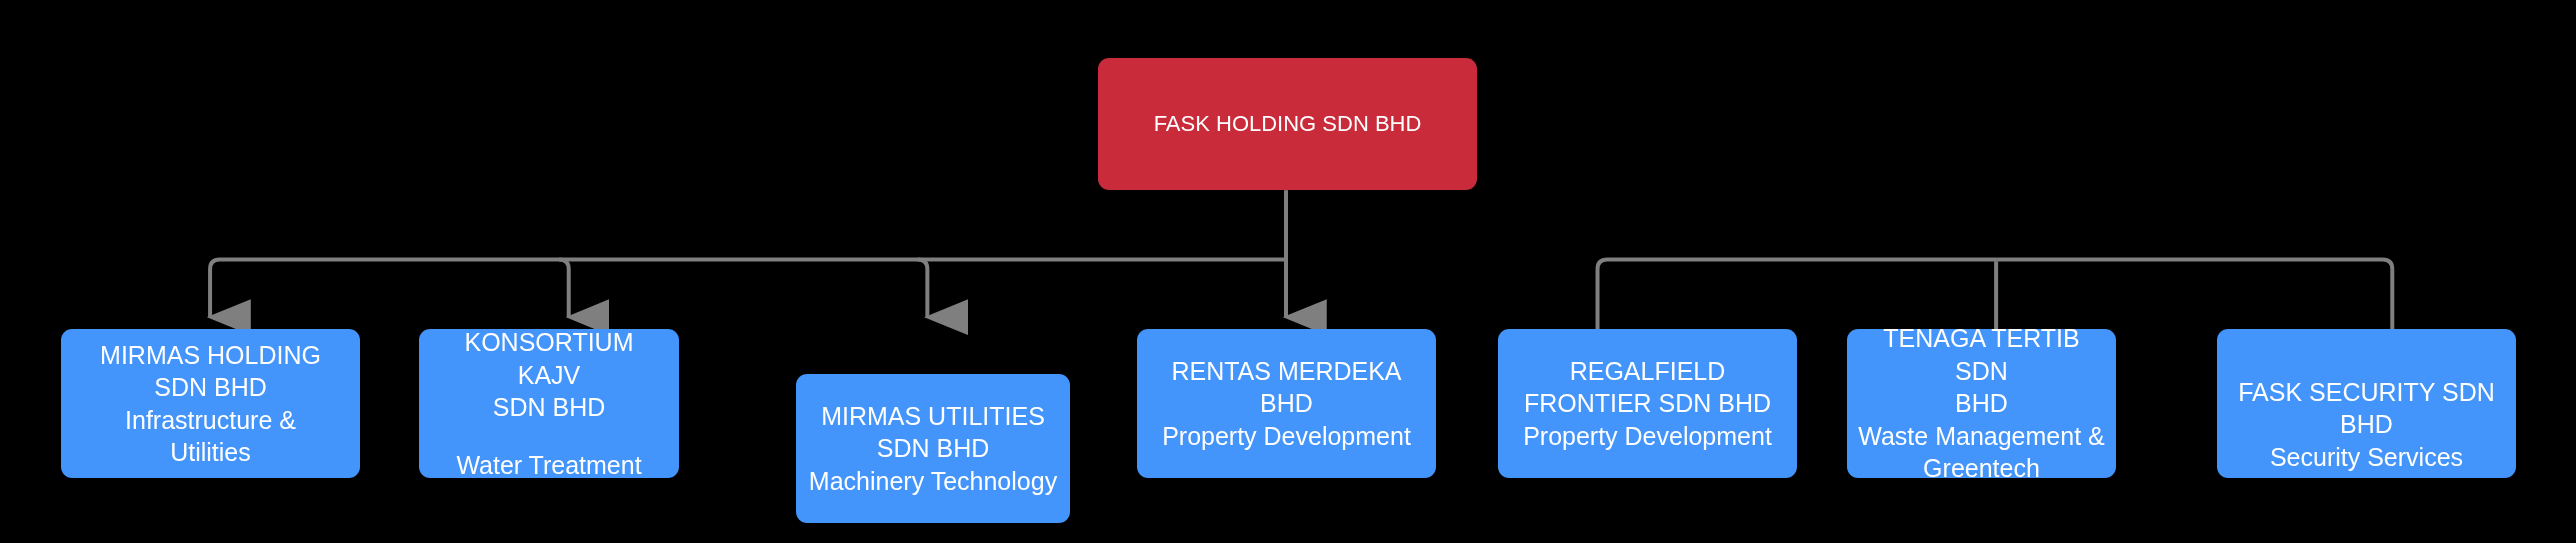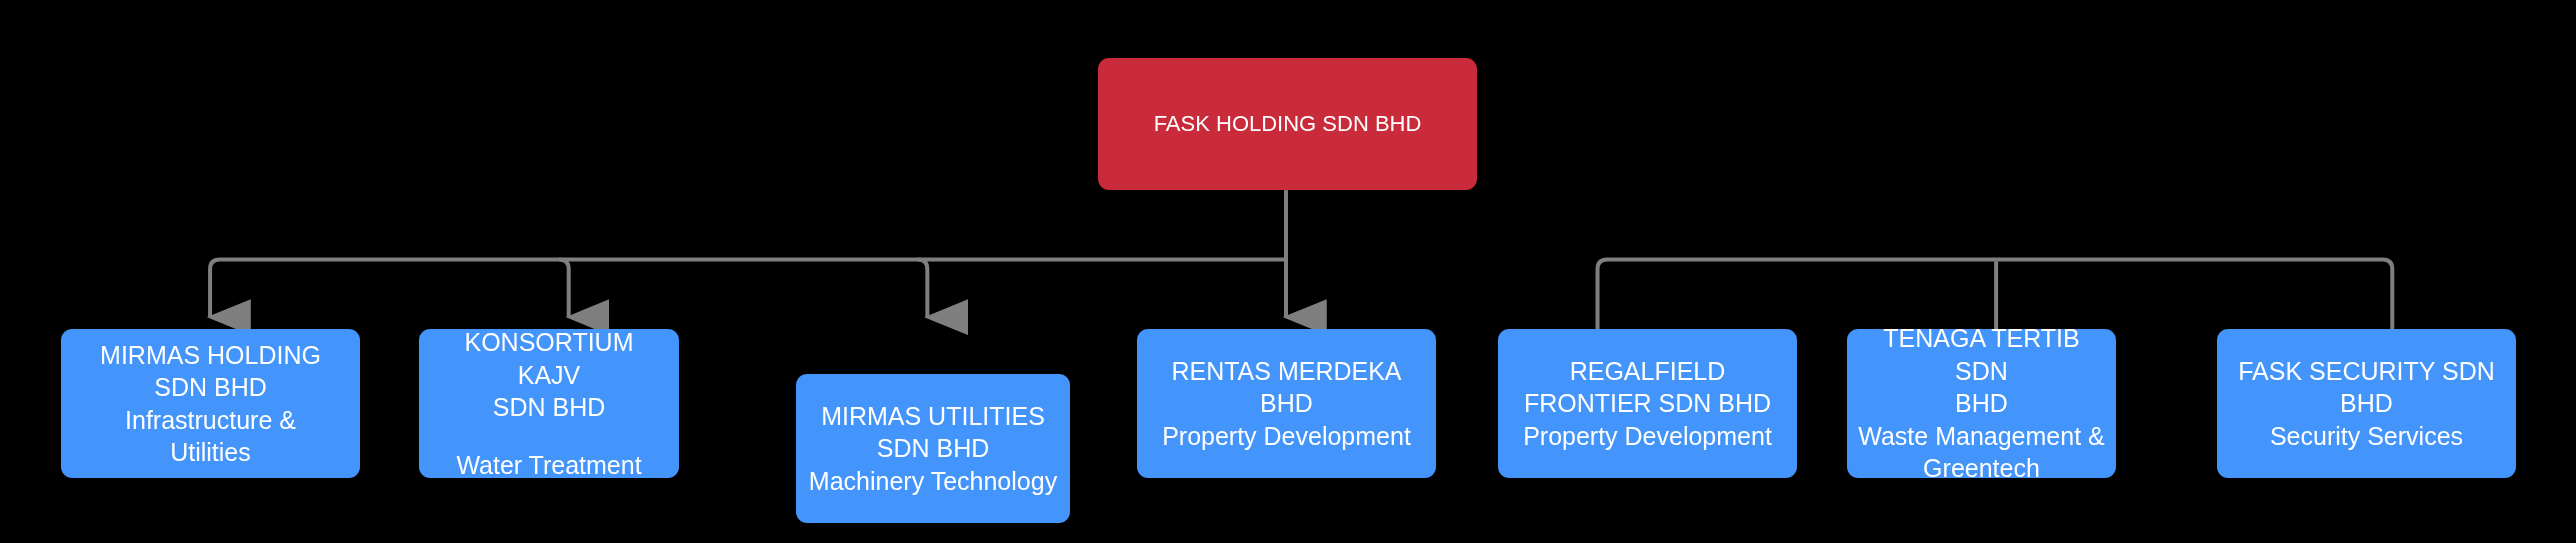--- a/index.html
+++ b/index.html
@@ -118,20 +118,20 @@
     <span class="node-subtitle">Property Development</span>
   </div>
 
   <div class="node node-child" style="left:1847px; top:329px; width:269px; height:149px;">
     <span class="node-title">TENAGA TERTIB SDN
 BHD</span>
     <span class="node-subtitle">Waste Management &amp;
 Greentech</span>
   </div>
 
-  <div class="node node-child" style="left:2217px; top:329px; width:299px; height:149px;">
+  <div class="node node-child" style="left:2217px; top:329px; width:299px; height:149px;justify-content:flex-end;">
     <span class="node-title">FASK SECURITY SDN
 BHD</span>
     <span class="node-subtitle">Security Services</span>
   </div>
 
 </div>
 
 
 </body></html>

